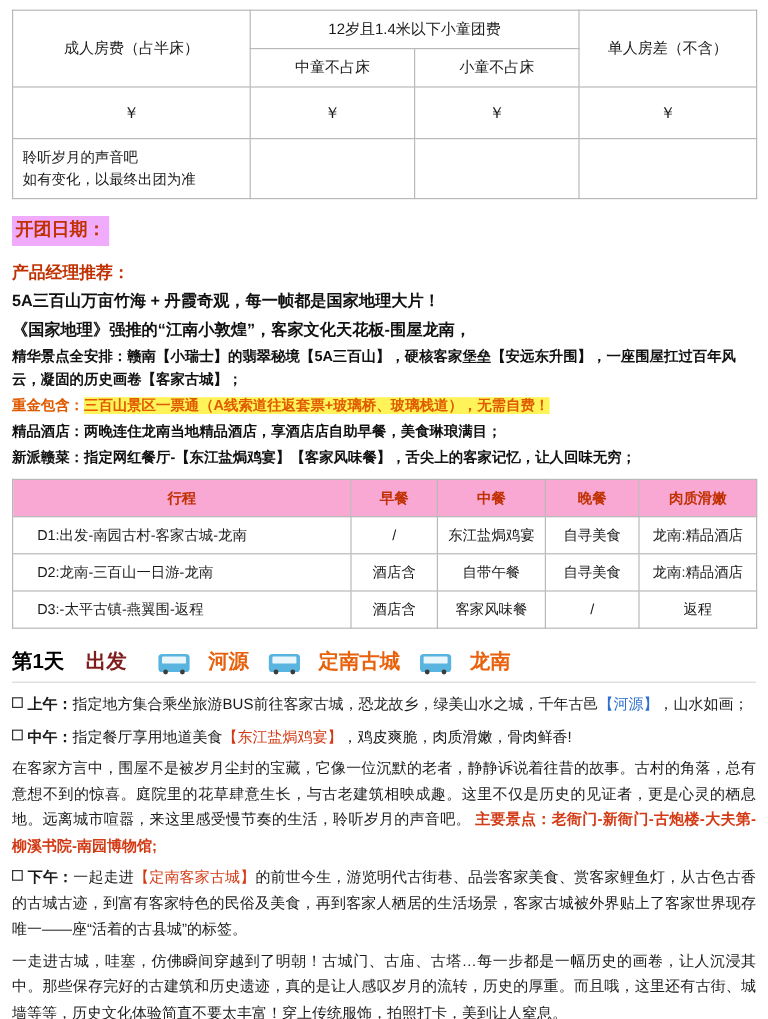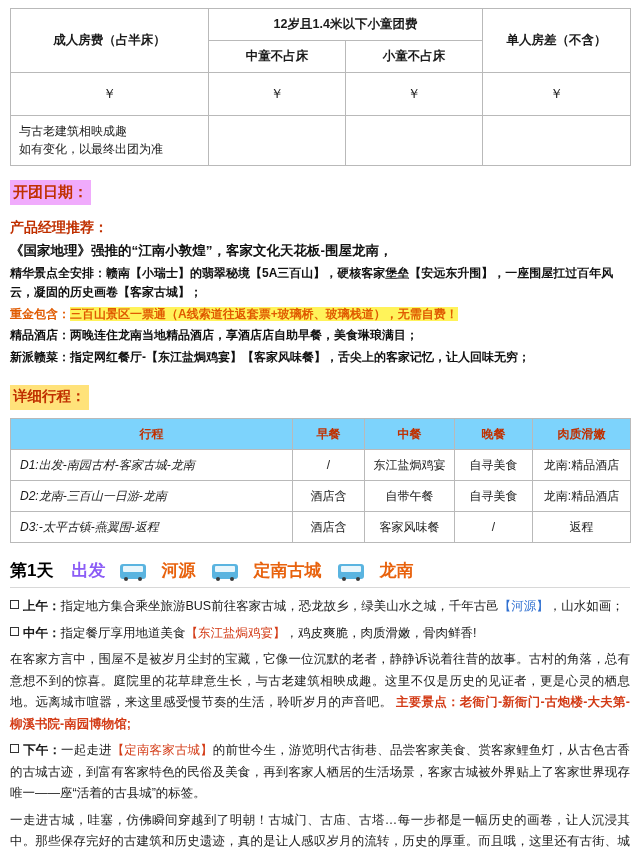--- a/index.html
+++ b/index.html
@@ -27,21 +27,21 @@
     border-collapse: collapse;
     table-layout: fixed;
     margin: 0 0 0 0;
   }
   table.price td {
     border: 1px solid #b9b9b9;
     text-align: center;
     vertical-align: middle;
     font-size: 12.5px;
     padding: 6px 4px;
-    font-weight: bold;
+    font-weight: normal;
   }
   table.price td.yen {
     font-weight: normal;
     font-size: 13px;
     height: 30px;
   }
   table.price td.note {
     text-align: left;
     font-weight: normal;
     font-size: 12px;
@@ -108,41 +108,40 @@
   table.itin th, table.itin td {
     border: 1px solid #b9b9b9;
     font-size: 12px;
     padding: 6px 4px;
     text-align: center;
     vertical-align: middle;
   }
   table.itin th {
     font-weight: bold;
     color: #c03000;
-    background: #7dd3fc;
+    background: #f9a8d4;
   }
   table.itin td.route {
     text-align: left;
-    padding-left: 9px;
-    font-style: italic;
+    padding-left: 20px;
   }
 
   
   .day-head {
     margin-top: 18px;
     font-size: 17px;
     font-weight: bold;
     line-height: 1.2;
     display: flex;
     align-items: center;
     flex-wrap: wrap;
     gap: 12px;
   }
   .day-head .d1 { color: #000; margin-right: 6px; }
-  .day-head .w { color: #8b5cf6; margin-right: 0; }
+  .day-head .w { color: #7f1d1d; margin-right: 12px; }
   .day-head .o { color: #e8620d; margin-right: 2px; }
   .bus {
     display: inline-block;
     width: 26px;
     height: 15px;
     background: #5ab4e0;
     border-radius: 3px;
     position: relative;
     margin: 0 3px;
     vertical-align: middle;
@@ -215,58 +214,56 @@
         <td>小童不占床</td>
       </tr>
       <tr>
         <td class="yen">￥</td>
         <td class="yen">￥</td>
         <td class="yen">￥</td>
         <td class="yen">￥</td>
       </tr>
       <tr>
         <td class="note">
-          <div>与古老建筑相映成趣</div>
+          <div>聆听岁月的声音吧</div>
           <div>如有变化，以最终出团为准</div>
         </td>
         <td class="blank"></td>
         <td class="blank"></td>
         <td class="blank"></td>
       </tr>
     </tbody>
   </table>
 
   <div>
     <span class="kaituan">开团日期：</span>
   </div>
 
   <div class="blk">
     <div class="pm-title">产品经理推荐：</div>
+    <div class="line">5A三百山万亩竹海 + 丹霞奇观，每一帧都是国家地理大片！</div>
     <div class="line">《国家地理》强推的“江南小敦煌”，客家文化天花板-围屋龙南，</div>
 
     <div class="line sub">
       <span>精华景点全安排：</span><span>赣南【小瑞士】的翡翠秘境【5A三百山】，硬核客家堡垒【安远东升围】，一座围屋扛过百年风云，凝固的历史画卷【客家古城】；</span>
     </div>
 
     <div class="line sub">
       <span class="orange">重金包含：</span><span class="hl-yellow orange">三百山景区一票通（A线索道往返套票+玻璃桥、玻璃栈道），无需自费！</span>
     </div>
 
     <div class="line sub">
       <span>精品酒店：</span><span>两晚连住龙南当地精品酒店，享酒店店自助早餐，美食琳琅满目；</span>
     </div>
 
     <div class="line sub">
       <span>新派赣菜：</span><span>指定网红餐厅-【东江盐焗鸡宴】【客家风味餐】，舌尖上的客家记忆，让人回味无穷；</span>
     </div>
   </div>
 
-  <div>
-    <span class="detail-title">详细行程：</span>
-  </div>
 
   <table class="itin">
     <colgroup>
       <col style="width:282px">
         <col style="width:72px">
         <col style="width:90px">
         <col style="width:78px">
         <col style="width:98px">
     </colgroup>
     <thead>

